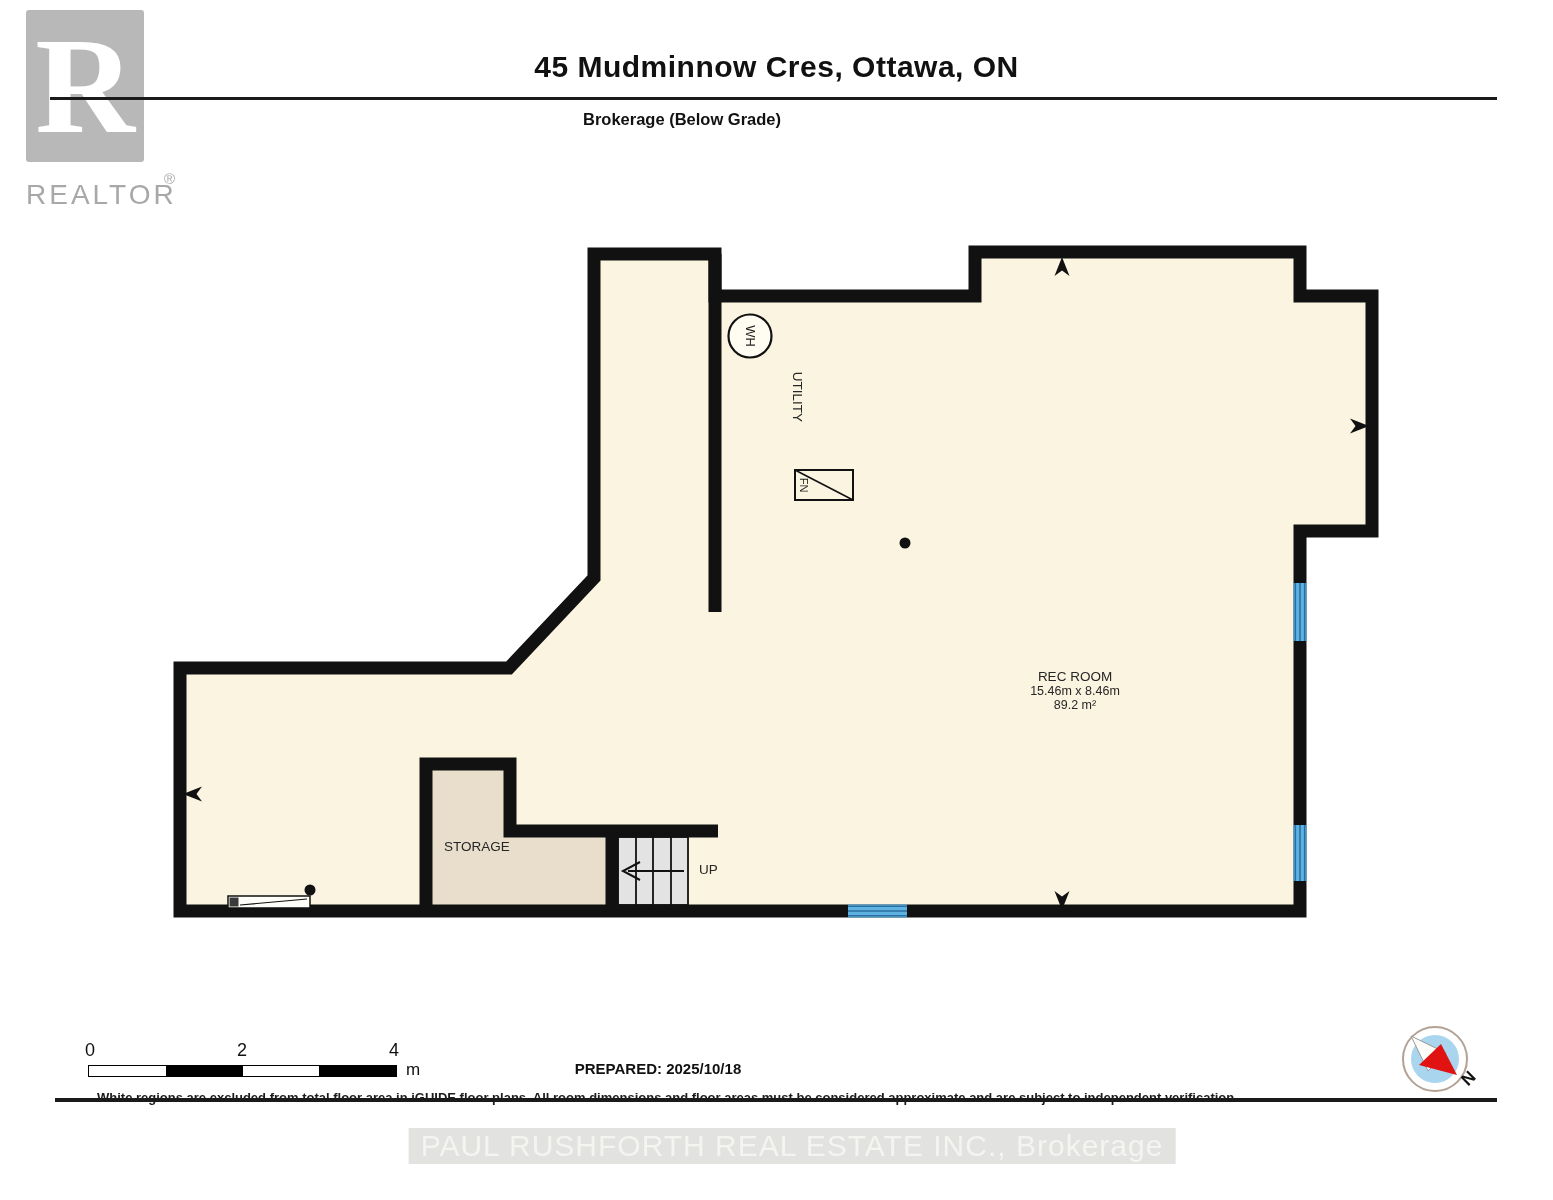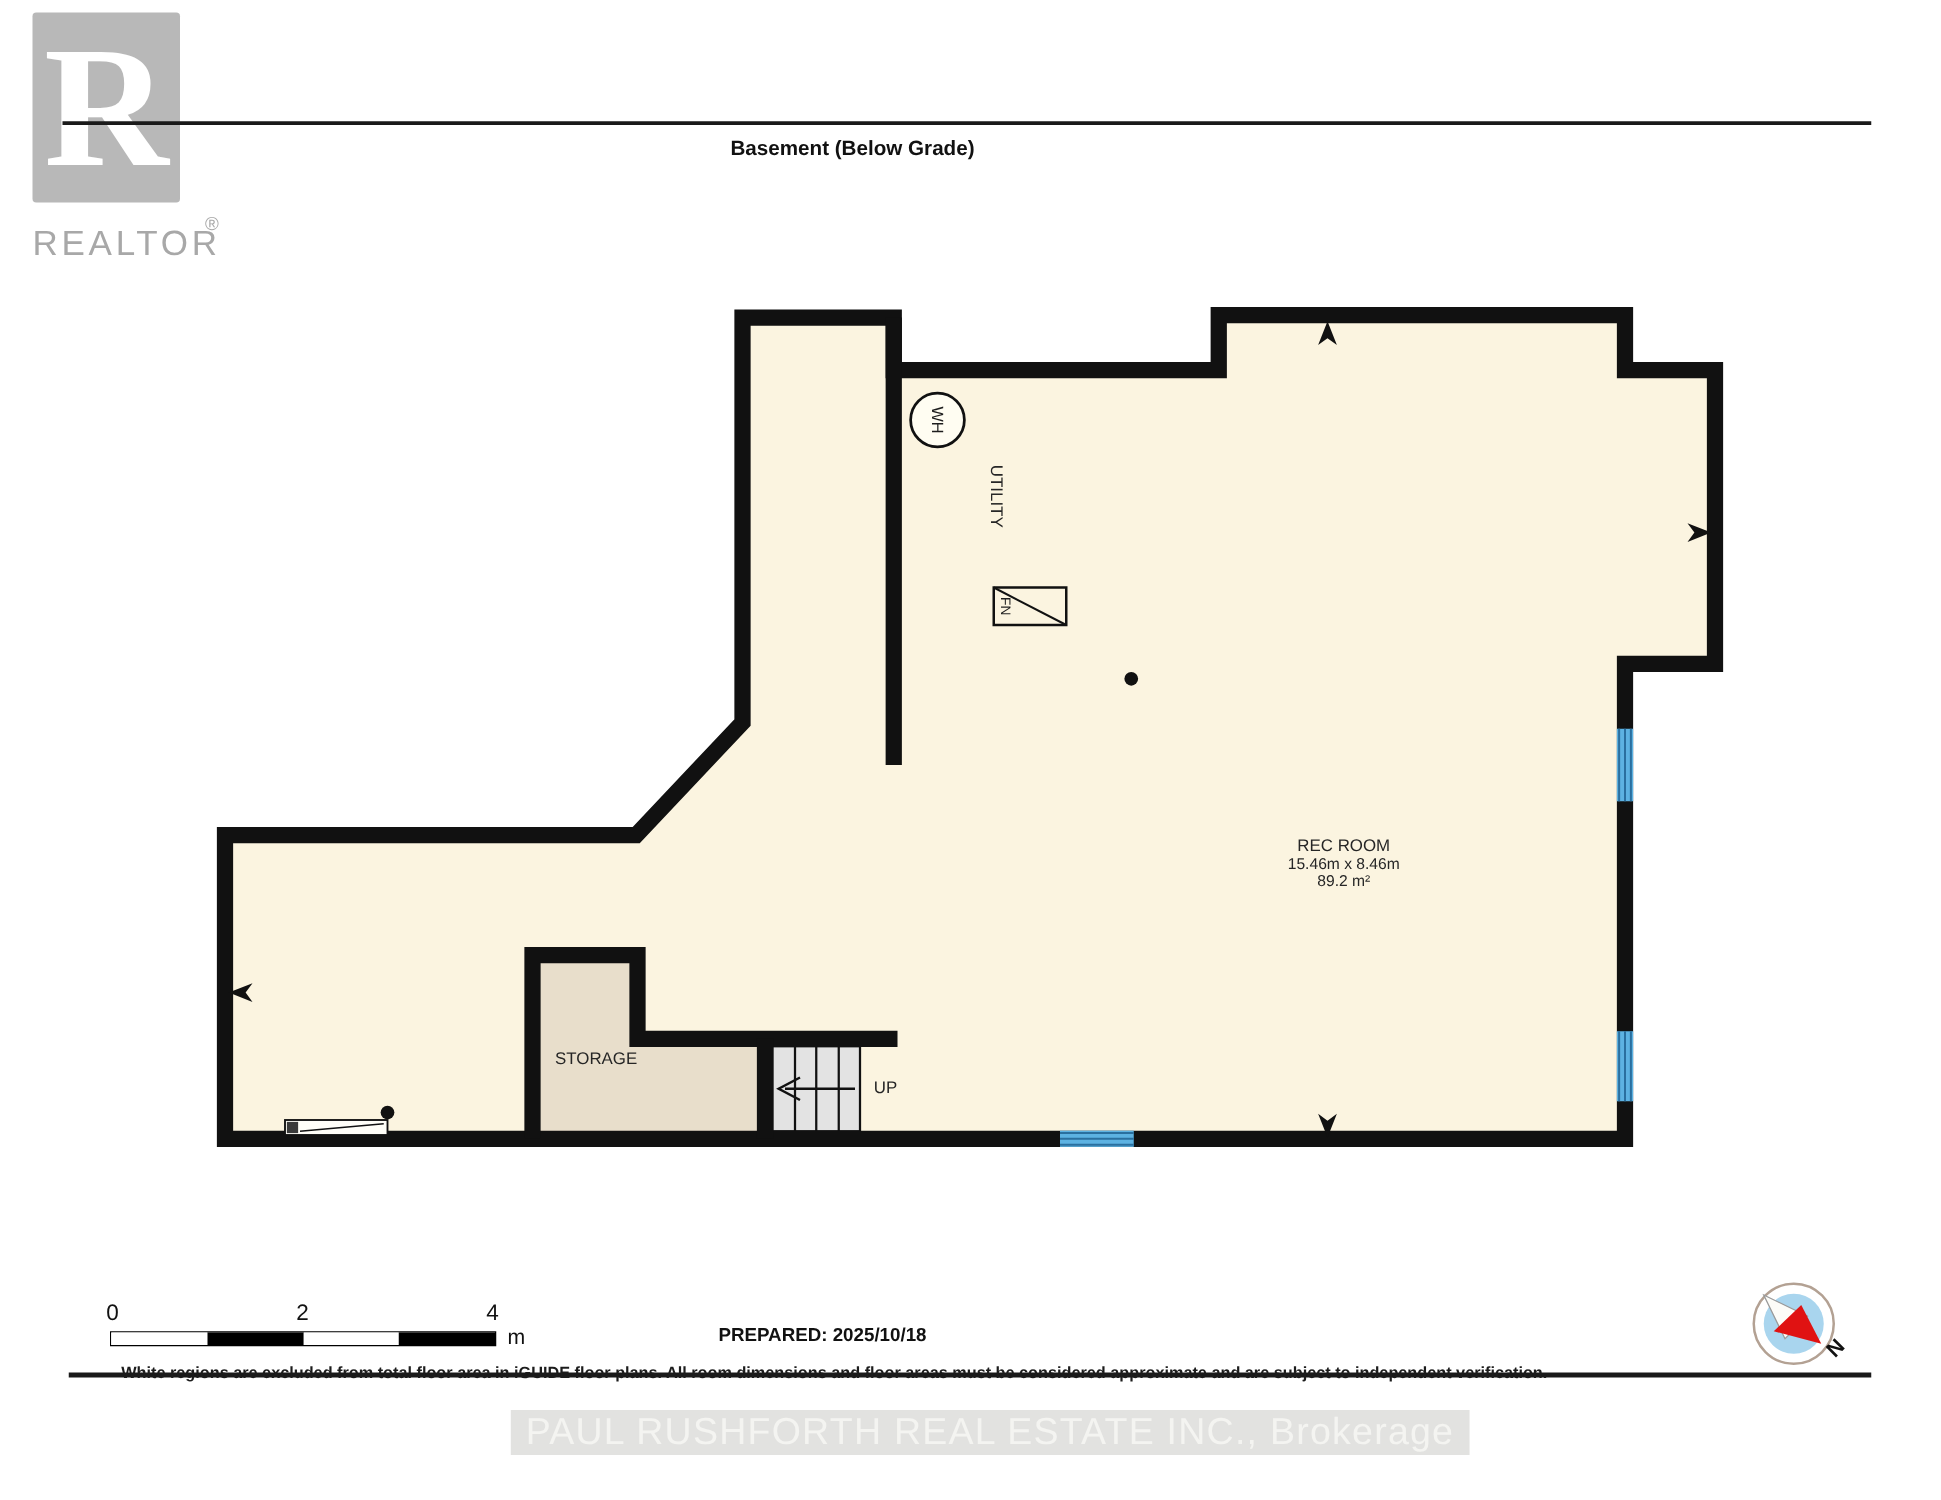--- a/index.html
+++ b/index.html
@@ -92,22 +92,23 @@
     <text x="444" y="851" font-size="13.5" fill="#262626">STORAGE</text>
     <text x="699" y="874" font-size="13.5" fill="#262626">UP</text>
   </svg>
 
   <svg id="logo" class="abs" width="170" height="210" viewBox="0 0 170 210">
     <rect x="2" y="2" width="118" height="152" rx="3" fill="#b8b8b8"></rect>
     <text x="61" y="124" font-family="Liberation Serif, serif" font-weight="bold" font-size="138" fill="#ffffff" text-anchor="middle">R</text>
     <text x="2" y="196" font-size="28" fill="#a8a8a8" letter-spacing="3">REALTOR</text>
     <text x="140" y="176" font-size="15" fill="#a8a8a8">®</text>
   </svg>
+  <div id="title" class="abs">45 Mudminnow Cres, Ottawa, ON</div>
   <div id="rule-top" class="abs"></div>
-  <div id="subtitle" class="abs">Basement (Below Grade)</div>
+  <div id="subtitle" class="abs">Brokerage (Below Grade)</div>
 
   <div id="scalebar" class="abs">
     <span class="tick" style="left:2px">0</span>
     <span class="tick" style="left:154px">2</span>
     <span class="tick" style="left:306px">4</span>
     <div id="bar">
       <div class="seg-w"></div>
       <div class="seg-b"></div>
       <div class="seg-w"></div>
       <div class="seg-b"></div>

